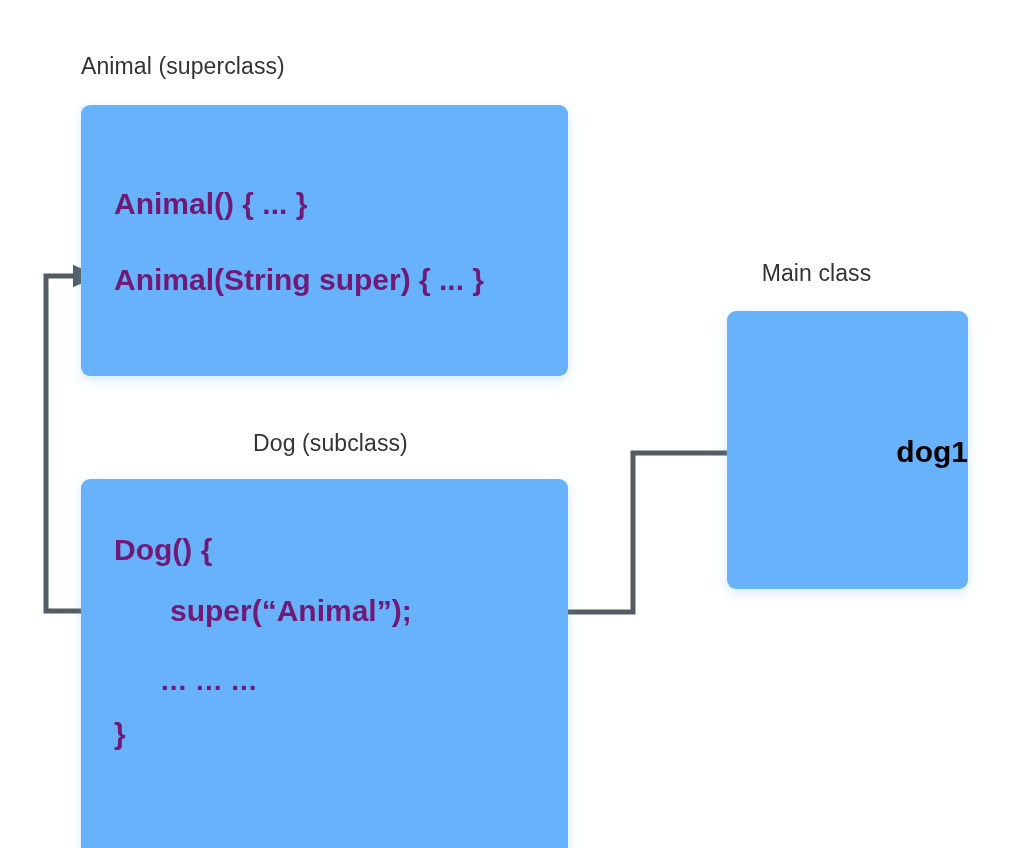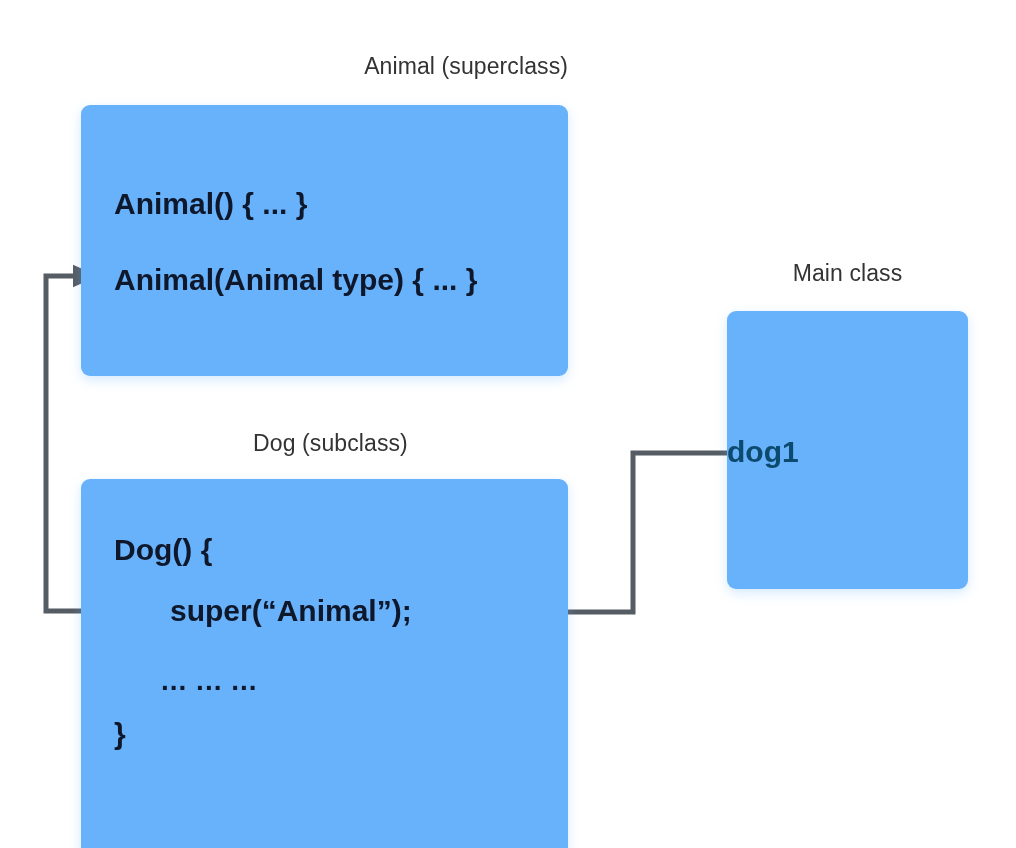--- a/index.html
+++ b/index.html
@@ -33,40 +33,40 @@
   
   .caption {
     position: absolute;
     color: #333333;
     font-size: 23px;
     font-weight: 400;
     line-height: 1;
     white-space: nowrap;
     letter-spacing: 0.1px;
   }
-  #caption-animal { left: 81px;  top: 55px;  width: 487px; text-align: right; }
+  #caption-animal { left: 81px;  top: 55px;  width: 487px; text-align: left; }
   #caption-dog    { left: 87px;  top: 432px; width: 487px; text-align: center; }
-  #caption-main   { left: 727px; top: 262px; width: 241px; text-align: center; }
+  #caption-main   { left: 696px; top: 262px; width: 241px; text-align: center; }
 
   
   .class-box {
     position: absolute;
     background: #67b2fb;
     border-radius: 9px;
     box-shadow: 0 4px 12px rgba(103, 178, 251, 0.28);
     box-sizing: border-box;
   }
   #box-animal { left: 81px;  top: 105px; width: 487px; height: 271px; }
   #box-dog    { left: 81px;  top: 479px; width: 487px; height: 392px; }
   #box-main   { left: 727px; top: 311px; width: 241px; height: 278px; }
 
   
   .code-line {
     position: absolute;
-    color: #0f172a;
+    color: #701a75;
     font-weight: bold;
     font-size: 30px;
     line-height: 1;
     white-space: nowrap;
   }
   .code-line.indent-0 { left: 33px; }
   .code-line.indent-1 { left: 80px; }
 
   #animal-line-0 { top: 84px; }
   #animal-line-1 { top: 160px; }
@@ -75,22 +75,22 @@
   #dog-line-1 { top: 117px; margin-left: 9px; }
   #dog-line-2 { top: 188px; font-size: 28px; letter-spacing: 1px; }
   #dog-line-3 { top: 240px; }
 
   
   #main-var {
     position: absolute;
     left: 0;
     right: 0;
     top: 126px;
-    text-align: left;
-    color: #0c4a6e;
+    text-align: right;
+    color: #000000;
     font-weight: bold;
     font-size: 30px;
     line-height: 1;
     white-space: nowrap;
   }
 </style>
 </head>
 <body>
 
 <div id="canvas">
@@ -104,21 +104,21 @@
 
     <path d="M 152 611 L 46 611 L 46 276 L 96 276" fill="none" stroke="#555c63" stroke-width="5" stroke-linecap="butt" stroke-linejoin="miter" marker-end="url(#arrow-right)"></path>
 
     <path d="M 786 453 L 633 453 L 633 612 L 466 612" fill="none" stroke="#555c63" stroke-width="5" stroke-linecap="butt" stroke-linejoin="miter" marker-end="url(#arrow-right)"></path>
   </svg>
 
   <div class="caption" id="caption-animal">Animal (superclass)</div>
 
   <div class="class-box" id="box-animal">
     <div class="code-line indent-0" id="animal-line-0">Animal() { ... }</div>
-    <div class="code-line indent-0" id="animal-line-1">Animal(Animal type) { ... }</div>
+    <div class="code-line indent-0" id="animal-line-1">Animal(String super) { ... }</div>
   </div>
 
   <div class="caption" id="caption-dog">Dog (subclass)</div>
 
   <div class="class-box" id="box-dog">
     <div class="code-line indent-0" id="dog-line-0">Dog() {</div>
     <div class="code-line indent-1" id="dog-line-1">super(“Animal”);</div>
     <div class="code-line indent-1" id="dog-line-2">... ... ...</div>
     <div class="code-line indent-0" id="dog-line-3">}</div>
   </div>

